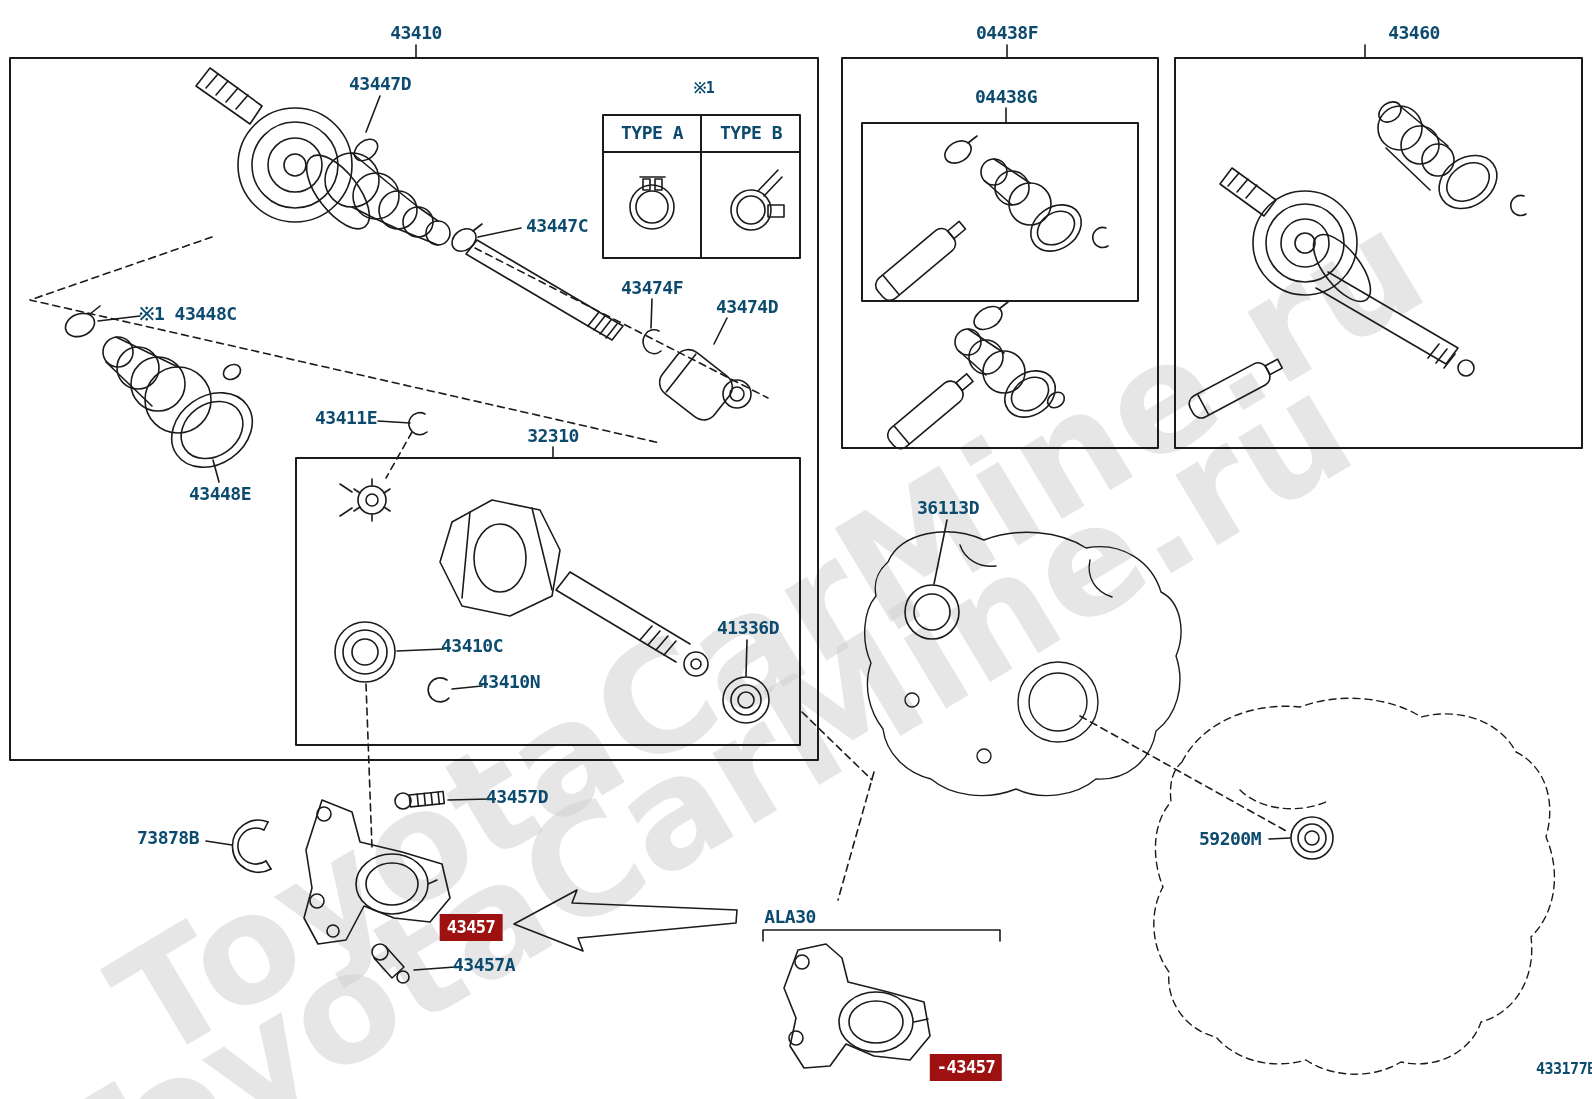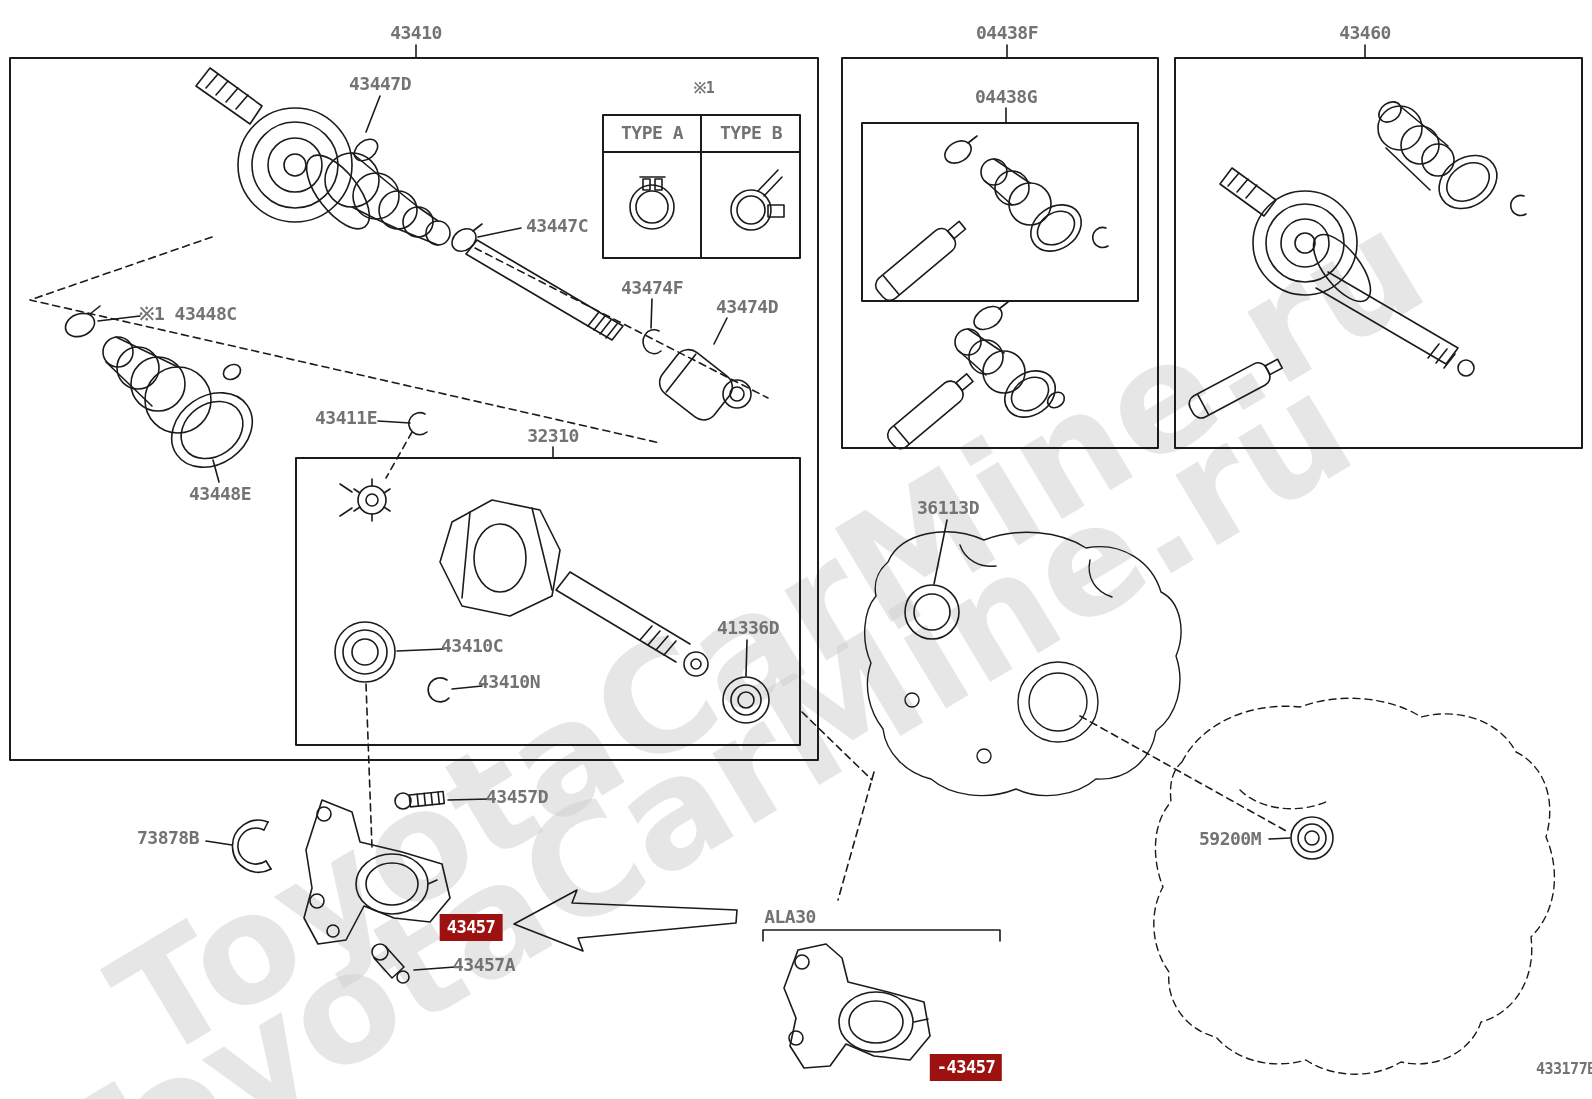--- a/index.html
+++ b/index.html
@@ -9,21 +9,21 @@
     font-family:"DejaVu Sans Mono", monospace;
   }
   svg.lineart { position:absolute; left:0; top:0; }
   svg .art {
     stroke:var(--line,#1b1b1b); fill:none; stroke-width:1.6;
     stroke-linecap:round; stroke-linejoin:round;
   }
   .lbl {
     position:absolute; transform:translateX(-50%);
     font:bold 18px/1.1 "DejaVu Sans Mono", monospace;
-    color:#737373; white-space:nowrap; letter-spacing:-0.5px;text-align:right;
+    color:#0c4a6e; white-space:nowrap; letter-spacing:-0.5px;text-align:right;
   }
   .sm { font-size:15px; }
   .hl {
     position:absolute; transform:translateX(-50%);
     background:var(--highlight_bg,#9d1111); color:var(--highlight_text,#fff);
     font:bold 17px/1 "DejaVu Sans Mono", monospace;
     padding:5px 7px; white-space:nowrap; letter-spacing:-0.5px;margin-top:48px;
   }
   .footer-code { transform:none; font-size:15px;margin-left:40px; }
   .watermark {
@@ -381,21 +381,21 @@
   <div class="lbl" style="left:220px; top:484px">43448E</div>
   <div class="lbl" style="left:346px; top:408px">43411E</div>
   <div class="lbl" style="left:652px; top:278px">43474F</div>
   <div class="lbl" style="left:747px; top:297px">43474D</div>
   <div class="lbl" style="left:553px; top:426px">32310</div>
   <div class="lbl" style="left:472px; top:636px">43410C</div>
   <div class="lbl" style="left:509px; top:672px">43410N</div>
   <div class="lbl" style="left:748px; top:618px">41336D</div>
   <div class="lbl" style="left:1007px; top:23px">04438F</div>
   <div class="lbl" style="left:1006px; top:87px">04438G</div>
-  <div class="lbl" style="left:1365px; top:23px">43460</div>
+  <div class="lbl" style="left:1414px; top:23px">43460</div>
   <div class="lbl" style="left:948px; top:498px">36113D</div>
   <div class="lbl" style="left:1230px; top:829px">59200M</div>
   <div class="lbl" style="left:168px; top:828px">73878B</div>
   <div class="lbl" style="left:517px; top:787px">43457D</div>
   <div class="lbl" style="left:484px; top:955px">43457A</div>
   <div class="lbl" style="left:790px; top:907px">ALA30</div>
 
   <div class="hl" style="left:471px; top:866px">43457</div>
   <div class="hl" style="left:966px; top:1006px">-43457</div>
 

